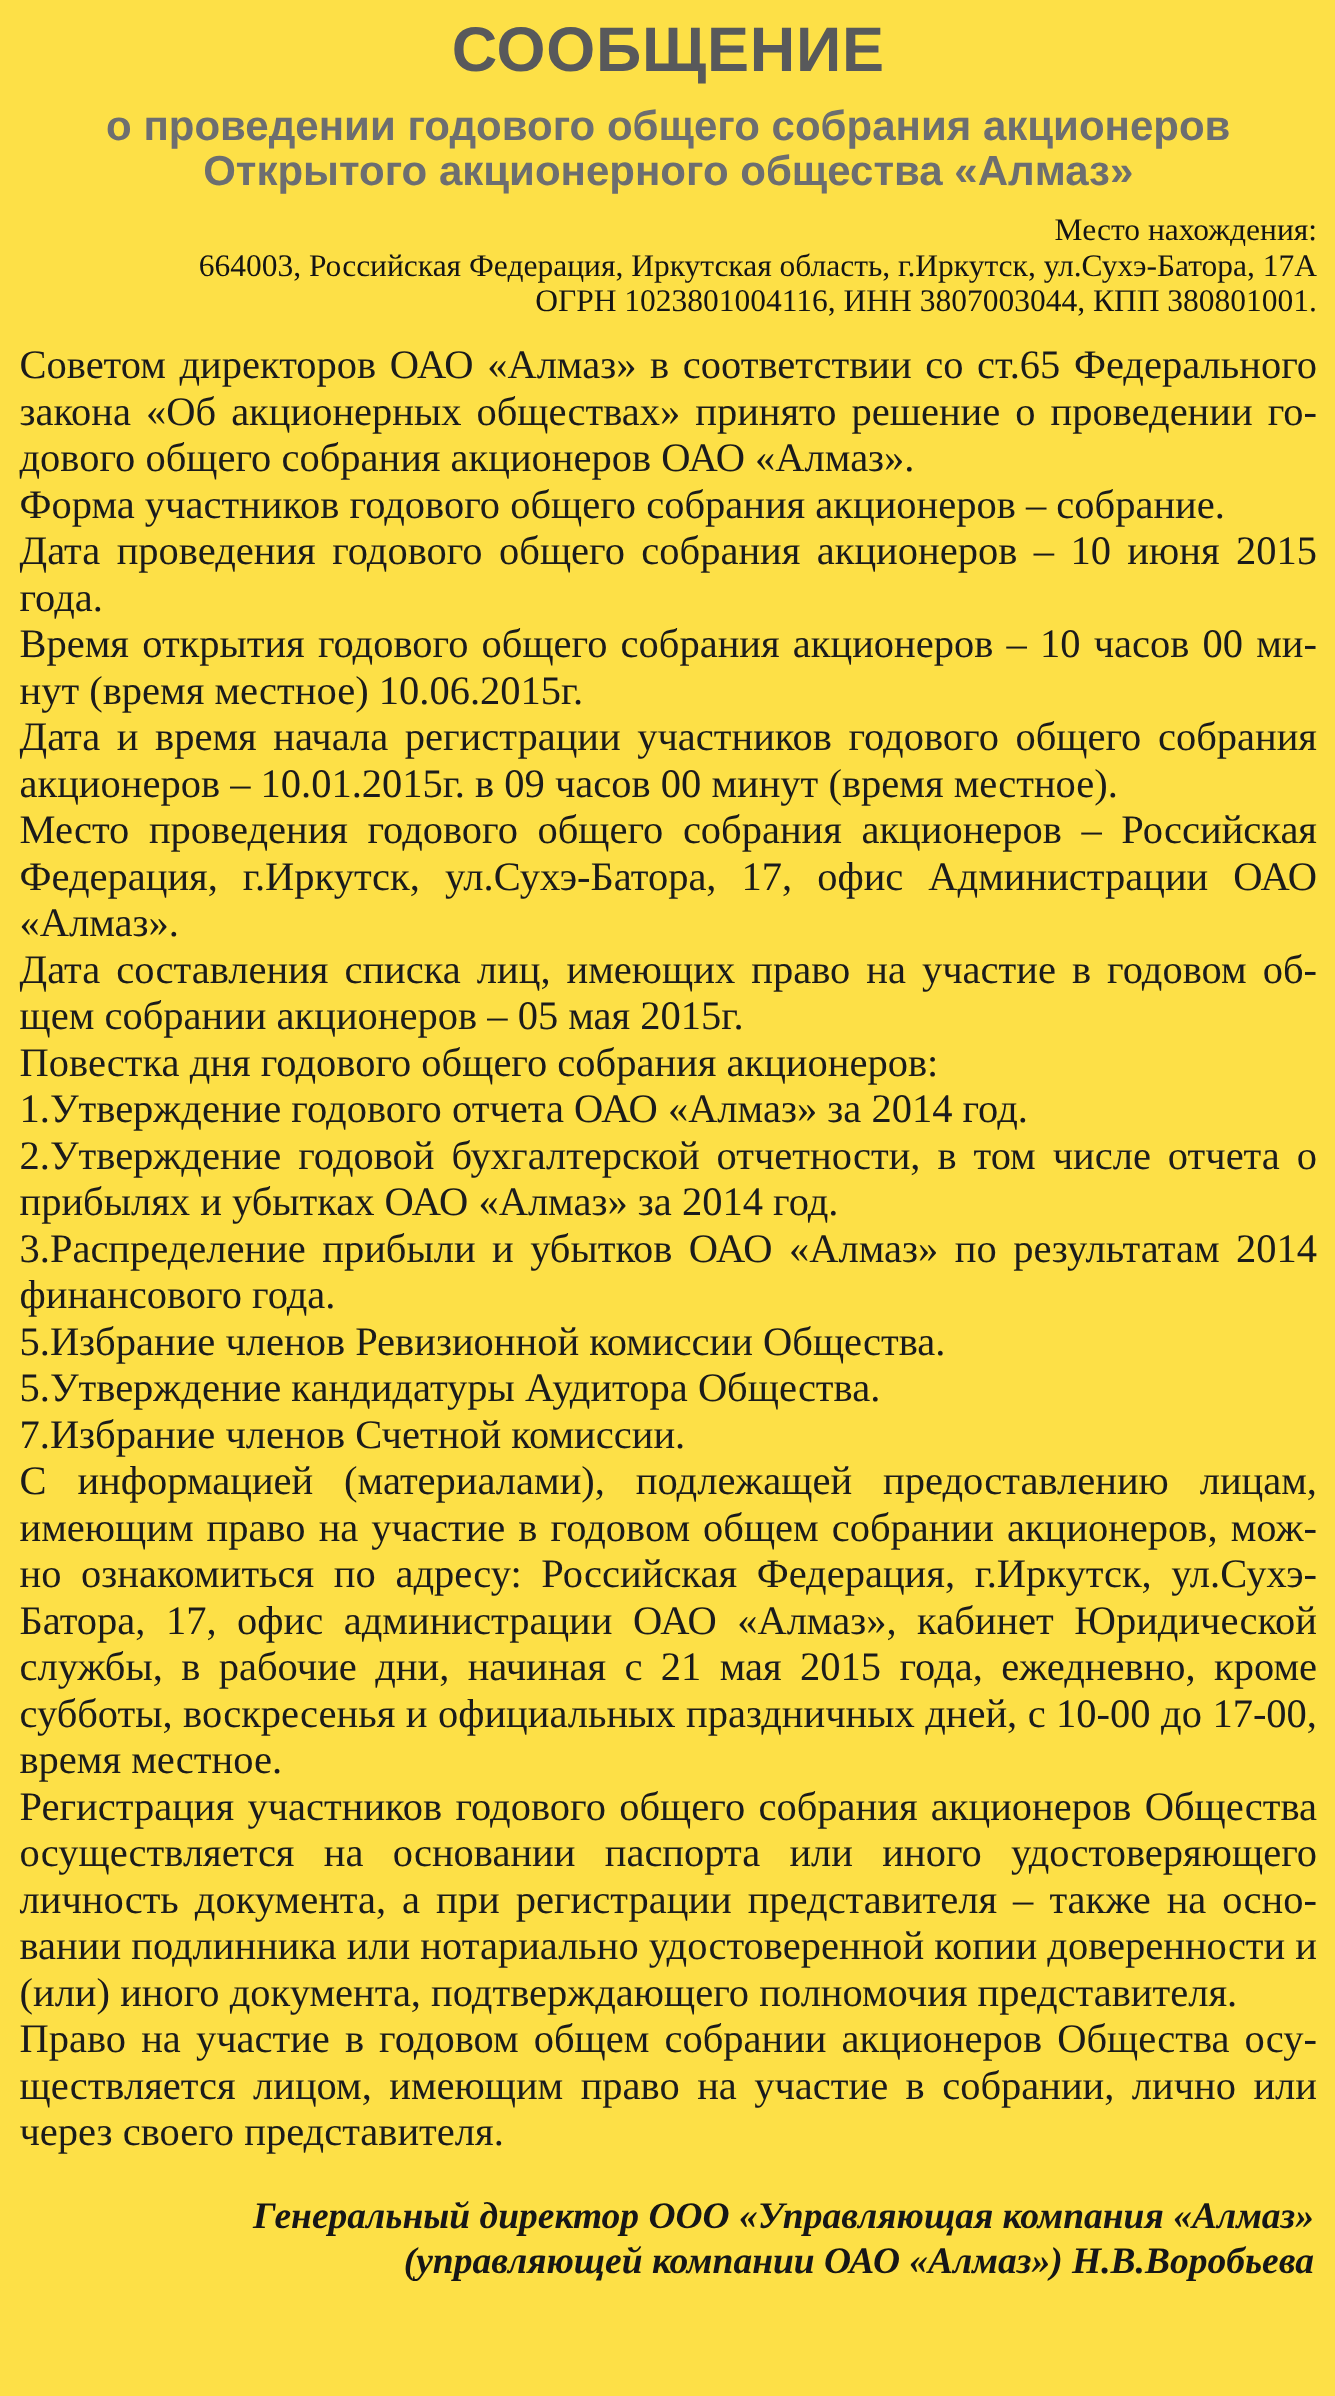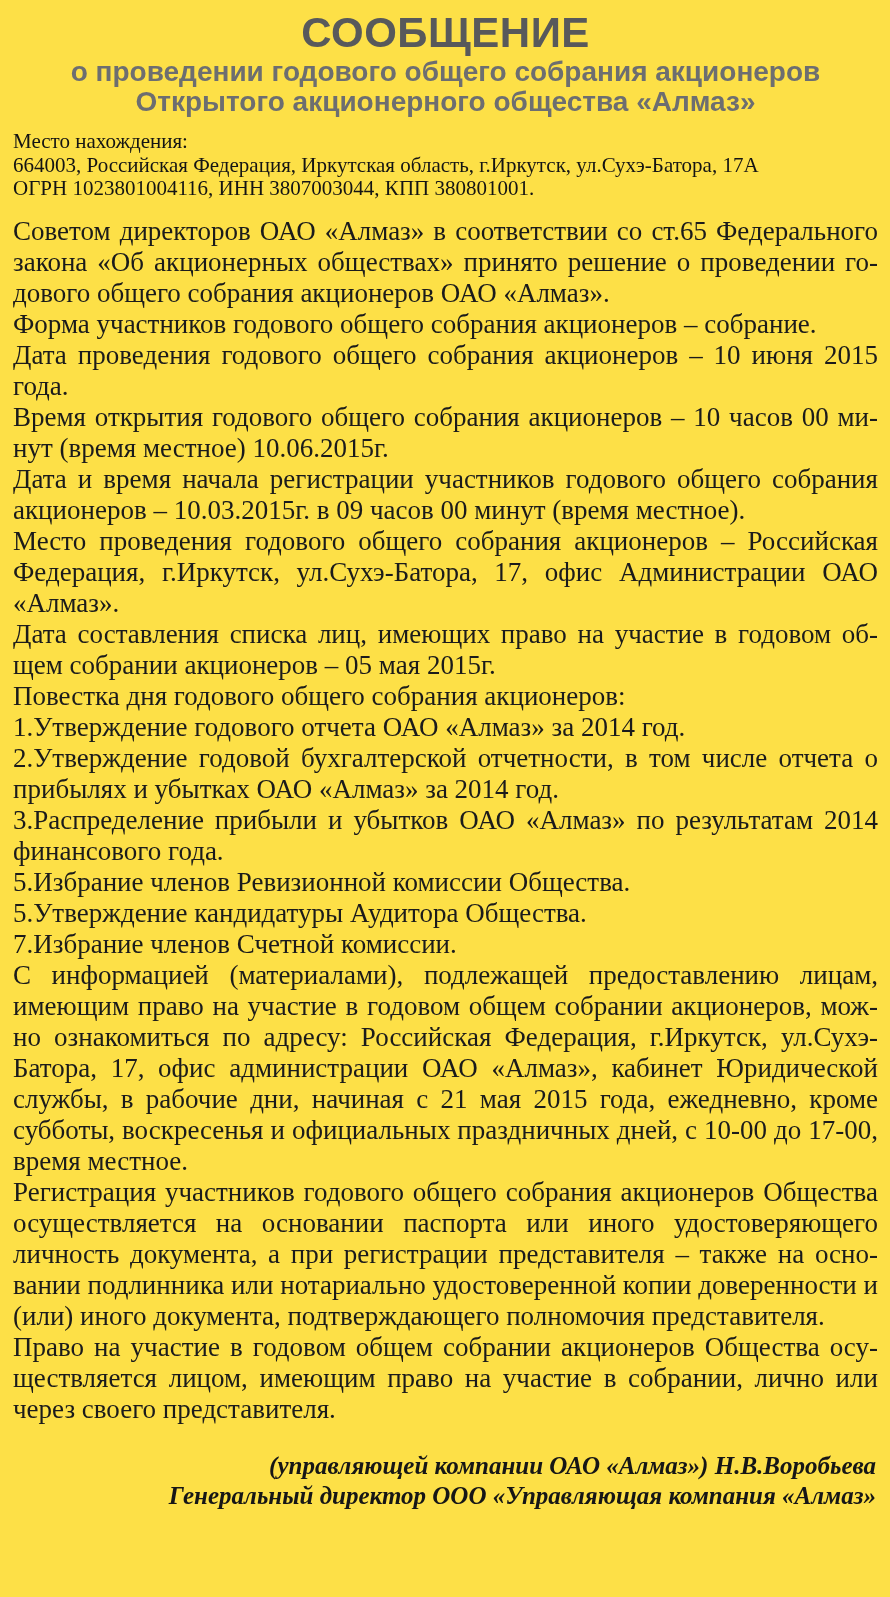--- a/index.html
+++ b/index.html
@@ -23,31 +23,31 @@
     margin: 2px 0 0 0;
     text-align: center;
     font-family: "Liberation Sans", sans-serif;
     font-weight: 700;
     font-size: 42px;
     line-height: 46px;
     color: #58595b;
     letter-spacing: 0.5px;
   }
   .doc-subtitle {
-    margin-top: 1px;
+    margin-top: 13px;
     text-align: center;
     font-family: "Liberation Sans", sans-serif;
     font-weight: 700;
     font-size: 28px;
     line-height: 30px;
     color: #6d6e70;
   }
   .address-block {
     margin-top: 13px;
-    text-align: left;
+    text-align: right;
     font-size: 21px;
     line-height: 23.5px;
     color: #141414;
   }
   .doc-body {
     margin-top: 15px;
     font-size: 27px;
     line-height: 31px;
     color: #1b1b1b;
   }
@@ -86,33 +86,33 @@
       <div>ОГРН 1023801004116, ИНН 3807003044, КПП 380801001.</div>
     </div>
   </header>
 
   <main class="doc-body" id="doc-body">
 
       <p>Советом директоров ОАО «Алмаз» в соответствии со ст.65 Федерального закона «Об акционерных обществах» принято решение о проведении го­дового общего собрания акционеров ОАО «Алмаз».</p>
       <p>Форма участников годового общего собрания акционеров – собрание.</p>
       <p>Дата проведения годового общего собрания акционеров – 10 июня 2015 года.</p>
       <p>Время открытия годового общего собрания акционеров – 10 часов 00 ми­нут (время местное) 10.06.2015г.</p>
-      <p>Дата и время начала регистрации участников годового общего собрания акционеров – 10.03.2015г. в 09 часов 00 минут (время местное).</p>
+      <p>Дата и время начала регистрации участников годового общего собрания акционеров – 10.01.2015г. в 09 часов 00 минут (время местное).</p>
       <p>Место проведения годового общего собрания акционеров – Российская Федерация, г.Иркутск, ул.Сухэ-Батора, 17, офис Администрации ОАО «Алмаз».</p>
       <p>Дата составления списка лиц, имеющих право на участие в годовом об­щем собрании акционеров – 05 мая 2015г.</p>
       <p>Повестка дня годового общего собрания акционеров:</p>
       <p>1.Утверждение годового отчета ОАО «Алмаз» за 2014 год.</p>
       <p>2.Утверждение годовой бухгалтерской отчетности, в том числе отчета о прибылях и убытках ОАО «Алмаз» за 2014 год.</p>
       <p>3.Распределение прибыли и убытков ОАО «Алмаз» по результатам 2014 финансового года.</p>
       <p>5.Избрание членов Ревизионной комиссии Общества.</p>
       <p>5.Утверждение кандидатуры Аудитора Общества.</p>
       <p>7.Избрание членов Счетной комиссии.</p>
       <p>С информацией (материалами), подлежащей предоставлению лицам, имеющим право на участие в годовом общем собрании акционеров, мож­но ознакомиться по адресу: Российская Федерация, г.Иркутск, ул.Сухэ-Батора, 17, офис администрации ОАО «Алмаз», кабинет Юридической службы, в рабочие дни, начиная с 21 мая 2015 года, ежедневно, кроме субботы, воскресенья и официальных праздничных дней, с 10-00 до 17-00, время местное.</p>
       <p>Регистрация участников годового общего собрания акционеров Обще­ства осуществляется на основании паспорта или иного удостоверяющего личность документа, а при регистрации представителя – также на осно­вании подлинника или нотариально удостоверенной копии доверенности и (или) иного документа, подтверждающего полномочия представителя.</p>
       <p>Право на участие в годовом общем собрании акционеров Общества осу­ществляется лицом, имеющим право на участие в собрании, лично или через своего представителя.</p>
     </main>
 
   <footer class="signature-block">
+    <div>Генеральный директор ООО «Управляющая компания «Алмаз»</div>
     <div>(управляющей компании ОАО «Алмаз») Н.В.Воробьева</div>
-    <div>Генеральный директор ООО «Управляющая компания «Алмаз»</div>
   </footer>
 
 </div>
 
 </body></html>

